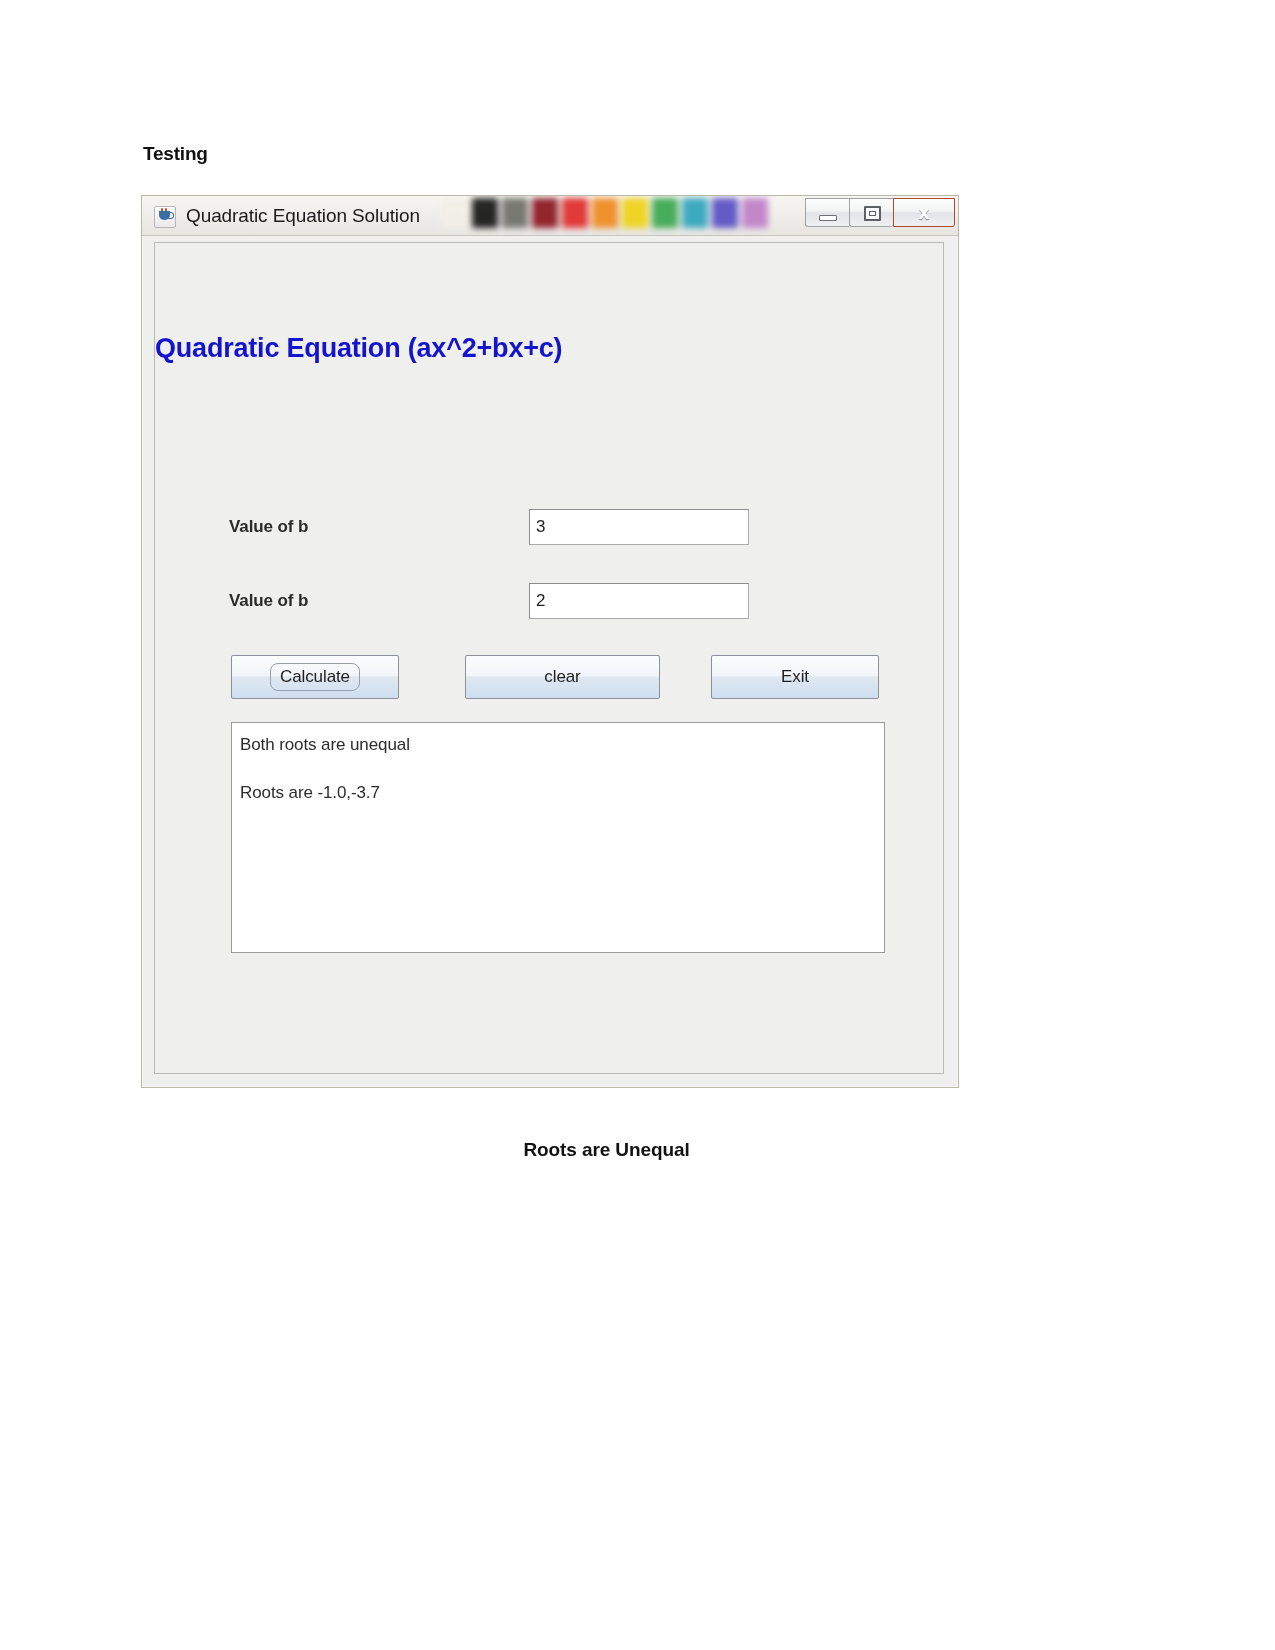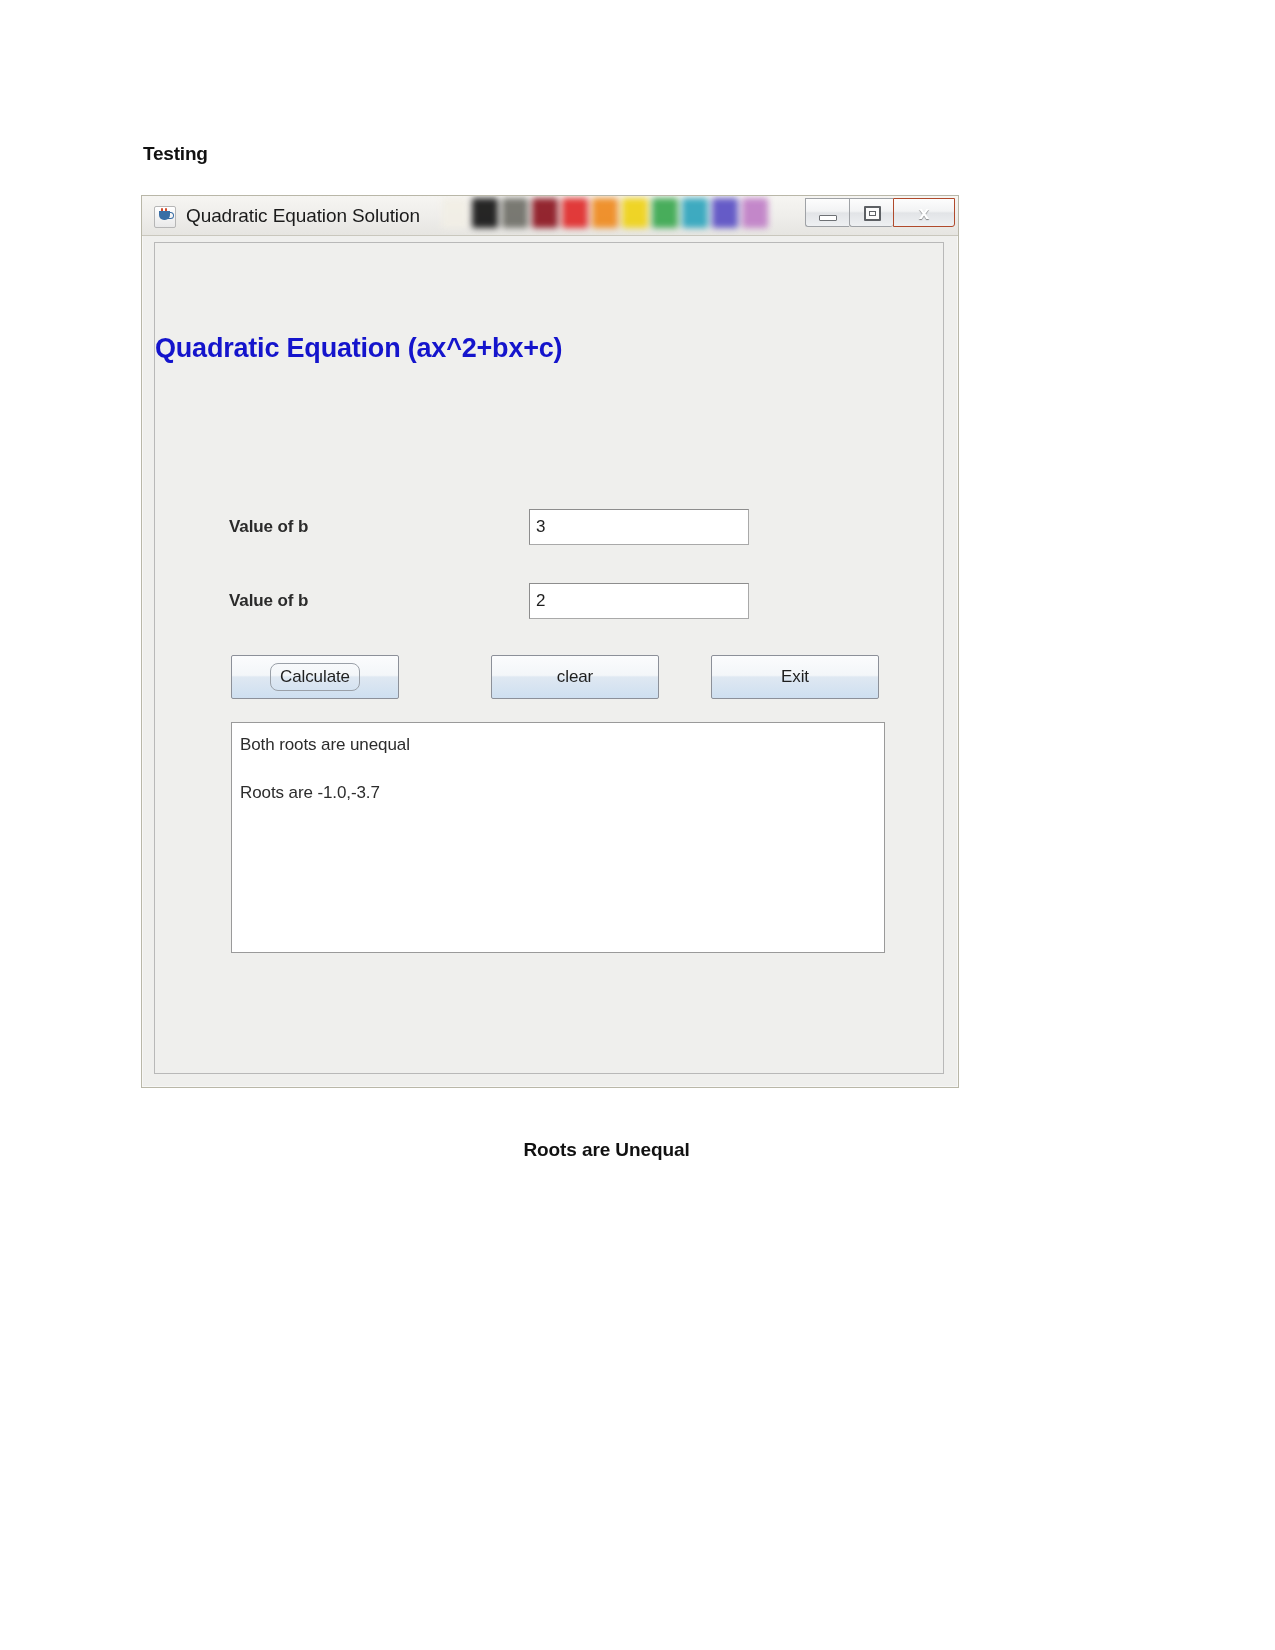--- a/index.html
+++ b/index.html
@@ -284,21 +284,21 @@
     justify-content: center;
     letter-spacing: -0.1px;
     cursor: default;
   }
   .jbutton .focus-ring {
     border: 1px solid #9aa0a8;
     padding: 3px 9px;
     border-radius: 8px;
   }
   #btn-calculate { left: 76px;  width: 168px; }
-  #btn-clear     { left: 336px; width: 168px; }
+  #btn-clear     { left: 310px; width: 195px; }
   #btn-exit      { left: 556px; width: 168px; }
 
   .result-area {
     position: absolute;
     left: 76px;
     top: 479px;
     width: 654px;
     height: 231px;
     background: #ffffff;
     border: 1px solid #9a9a9a;

